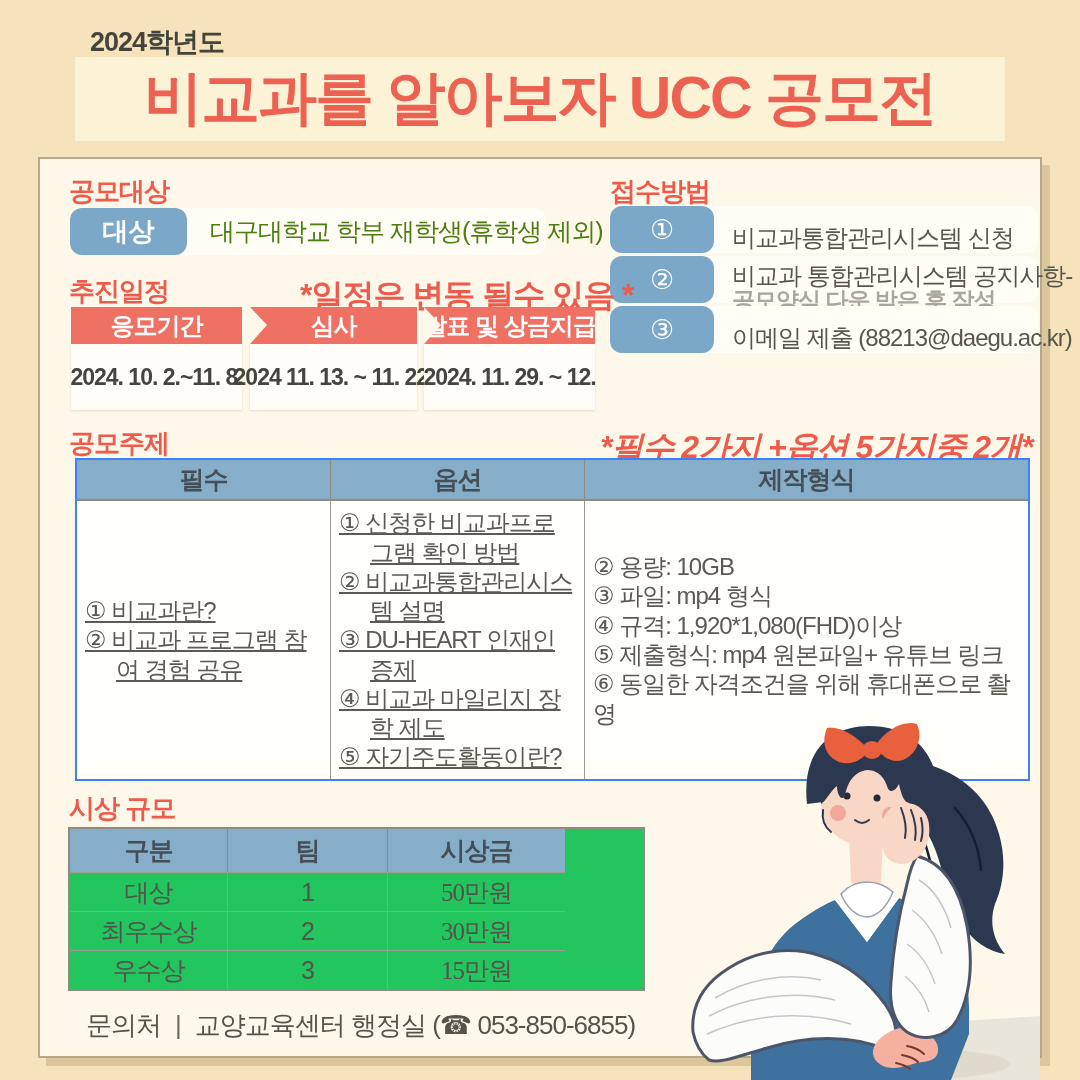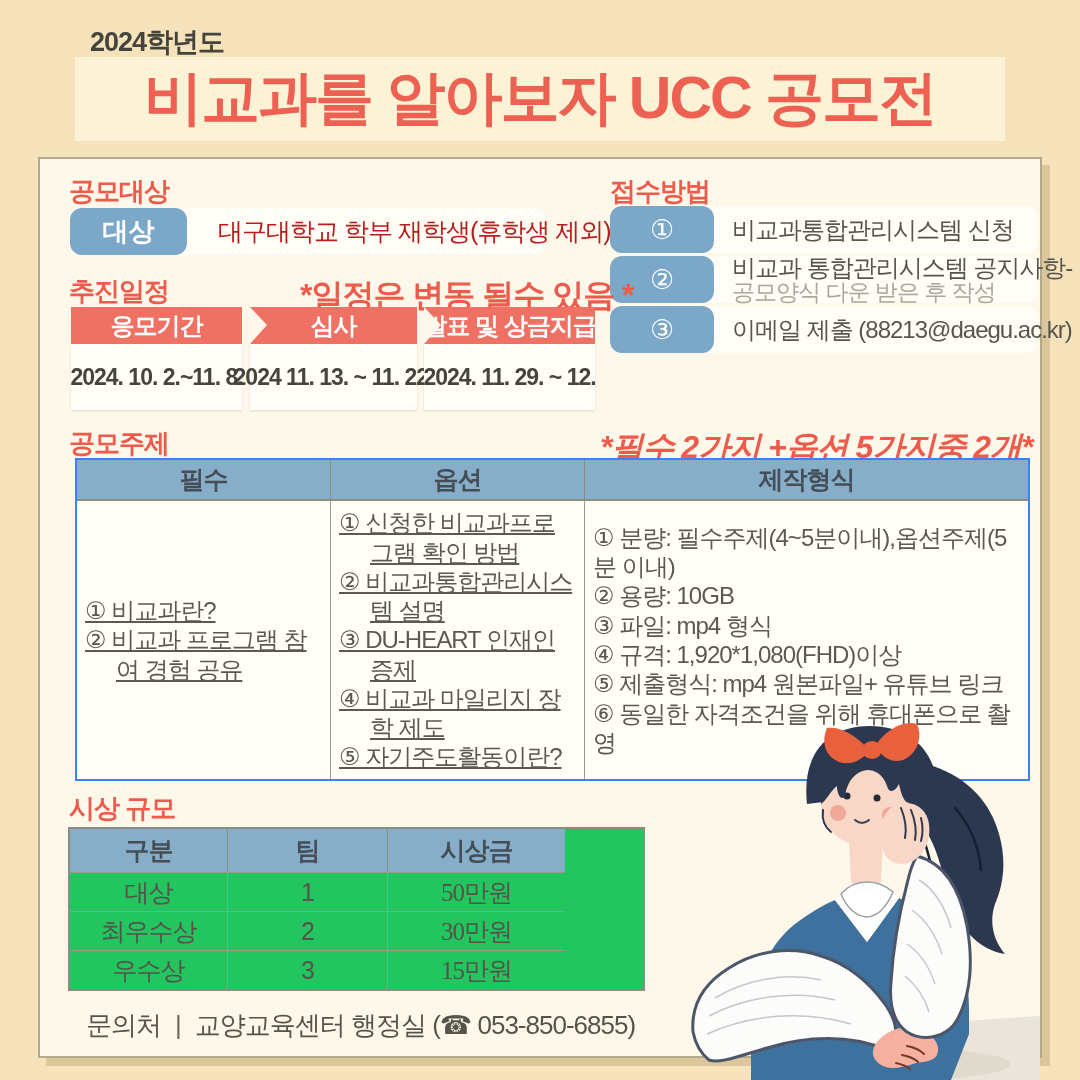--- a/index.html
+++ b/index.html
@@ -36,40 +36,40 @@
     position:absolute;left:70px;top:208px;width:476px;height:47px;
     background:#fffdf6;border-radius:12px;
   }
   .target-badge{
     position:absolute;left:0;top:0;width:117px;height:47px;
     background:#7ba7c8;border-radius:12px;
     display:flex;align-items:center;justify-content:center;
     color:#fff;font-size:26px;font-weight:700;
   }
   .target-text{
-    position:absolute;left:148px;top:0;height:47px;display:flex;align-items:center;
-    font-size:25px;color:#b91c1c;letter-spacing:-1px;white-space:nowrap;
+    position:absolute;left:140px;top:0;height:47px;display:flex;align-items:center;
+    font-size:25px;color:#4d7c0f;letter-spacing:-1px;white-space:nowrap;
   }
   
   .step-row{
     position:absolute;left:610px;width:428px;height:47px;
     background:#fffdf6;border-radius:12px;
   }
   .step-badge{
     position:absolute;left:0;top:0;width:104px;height:47px;
     background:#7ba7c8;border-radius:12px;
     display:flex;align-items:center;justify-content:center;
     color:#fff;font-size:27px;font-weight:400;
   }
   .step-text{
-    position:absolute;left:122px;top:0;height:47px;
+    position:absolute;left:122px;top:8px;height:47px;
     display:flex;flex-direction:column;justify-content:center;
     font-size:24px;color:#57554c;letter-spacing:-1px;line-height:1.05;white-space:nowrap;
   }
-  .step-text .sub{font-size:23px;color:#a9a79b;}
+  .step-text .sub{font-size:23px;color:#a9a79b;font-weight:bold;}
   
   .phase-card{position:absolute;top:307px;height:103px;}
   .phase-ribbon{
     position:relative;height:37px;background:#ee7164;
     display:flex;align-items:center;justify-content:center;
     color:#fff;font-size:24px;font-weight:700;letter-spacing:-1px;white-space:nowrap;
   }
   .phase-notch{
     position:absolute;left:0;top:0;width:0;height:0;
     border-top:18px solid transparent;border-bottom:19px solid transparent;
@@ -206,21 +206,20 @@
       <div class="hang">② 비교과 프로그램 참여 경험 공유</div>
     </div>
     <div class="t-td">
       <div class="hang">① 신청한 비교과프로그램 확인 방법</div>
       <div class="hang">② 비교과통합관리시스템 설명</div>
       <div class="hang">③ DU-HEART 인재인증제</div>
       <div class="hang">④ 비교과 마일리지 장학 제도</div>
       <div class="hang">⑤ 자기주도활동이란?</div>
     </div>
     <div class="t-td">
-      <div>① 분량: 필수주제(4~5분이내),옵션주제(5분 이내)</div>
       <div>② 용량: 10GB</div>
       <div>③ 파일: mp4 형식</div>
       <div>④ 규격: 1,920*1,080(FHD)이상</div>
       <div>⑤ 제출형식: mp4 원본파일+ 유튜브 링크</div>
       <div>⑥ 동일한 자격조건을 위해 휴대폰으로 촬영</div>
     </div>
   </div>
 </div>
 
 <div class="sec-heading" style="left:69px;top:791px;">시상 규모</div>

